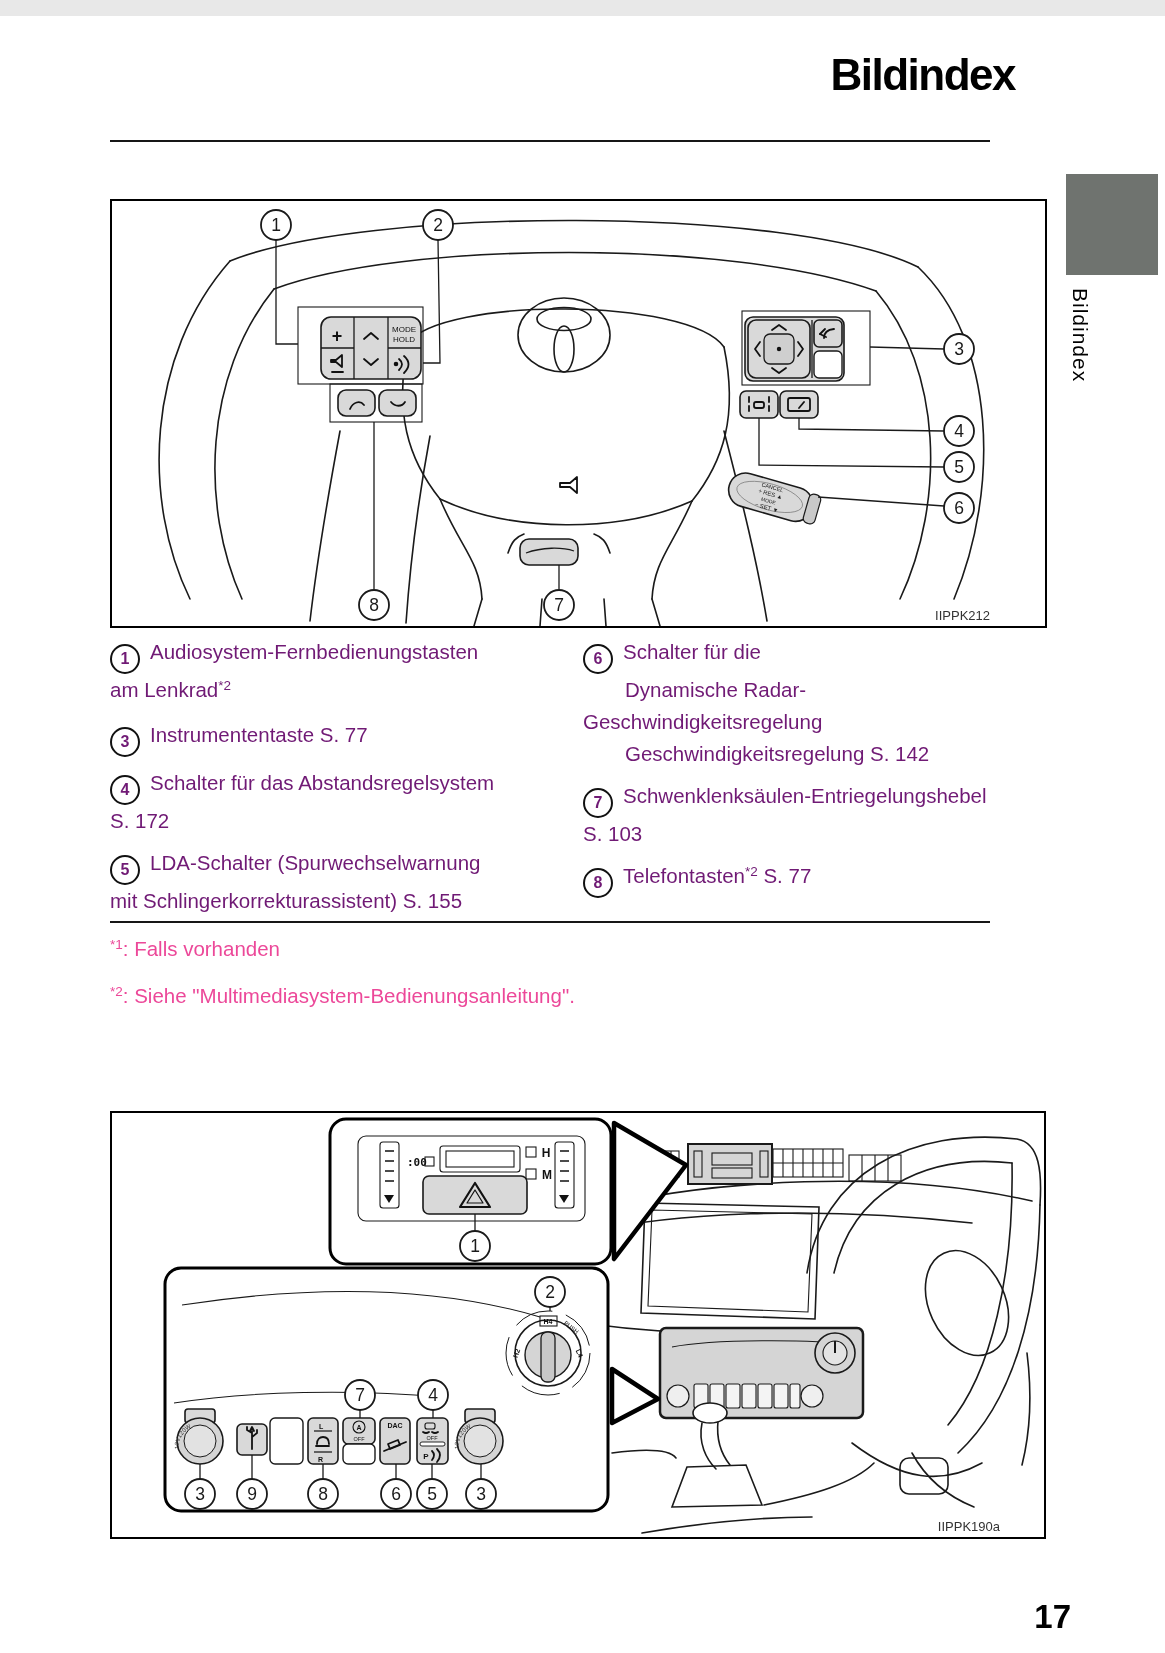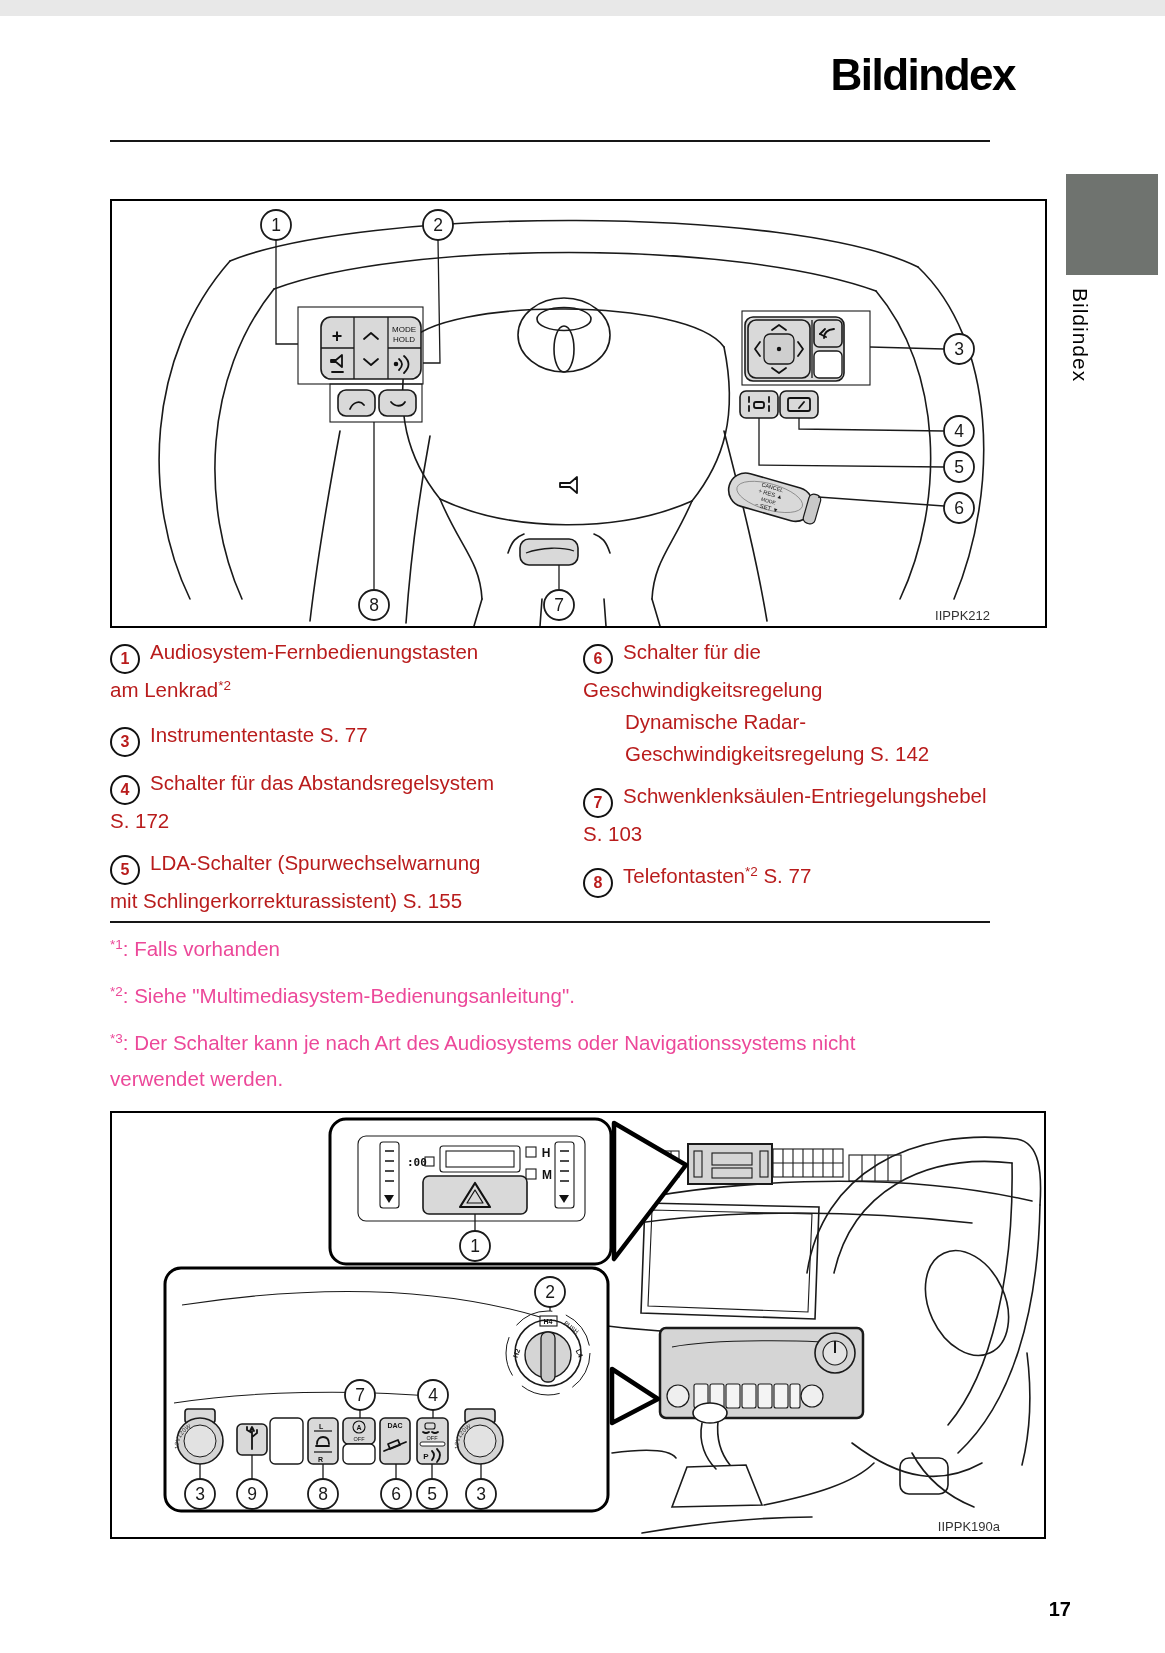--- a/index.html
+++ b/index.html
@@ -9,34 +9,34 @@
          letter-spacing:-1.5px;color:#000;}
   .rule{position:absolute;left:110px;width:880px;height:2px;background:#161616;}
   .rule-top{top:124px;}
   .rule-fn{top:905px;}
   .side-tab{position:absolute;left:1066px;top:158px;width:92px;height:101px;background:#6f736f;}
   .side-text{position:absolute;left:1068px;top:272px;writing-mode:vertical-rl;
              font-size:21px;letter-spacing:1px;color:#000;}
   .diag-box{position:absolute;border:2px solid #000;background:#fff;}
   .box1{left:110px;top:183px;width:933px;height:425px;}
   .box2{left:110px;top:1095px;width:932px;height:424px;text-align:center;}
-  .legend-col{position:absolute;font-size:20.5px;line-height:32px;color:#b91c1c;}
+  .legend-col{position:absolute;font-size:20.5px;line-height:32px;color:#701a75;}
   .legend-left{left:110px;top:620px;width:468px;}
   .legend-right{left:583px;top:620px;width:442px;}
   .lg-item{margin-bottom:10px;}
   .lg-line{white-space:nowrap;}
   .lg-line.ind{padding-left:42px;}
   .lnum{display:inline-block;width:26px;height:26px;border:2px solid #111;border-radius:50%;
         text-align:center;line-height:25px;font-size:16px;font-weight:bold;margin-right:10px;
         vertical-align:-5px;background:#fff;}
   .sup{font-size:13.5px;position:relative;top:-7px;}
   .footnotes{position:absolute;left:110px;top:916px;width:900px;font-size:20.5px;
              line-height:33px;color:#ec4899;}
   .fn-item{margin-bottom:11px;}
-  .page-num{position:absolute;right:119px;top:1582px;font-size:20px;font-weight:bold;color:#000;}
+  .page-num{position:absolute;right:119px;top:1582px;font-size:33px;font-weight:bold;color:#000;}
   svg{font-family:"Liberation Sans",sans-serif;display:block;}
   .co{fill:#fff;stroke:#1a1a1a;stroke-width:1.8;}
   .cot{font-size:17.5px;fill:#1a1a1a;text-anchor:middle;}
   .ln{stroke:#1a1a1a;stroke-width:1.3;fill:none;}
   .art{stroke:#1a1a1a;stroke-width:1.6;fill:none;stroke-linecap:round;}
   .thin{stroke:#1a1a1a;stroke-width:1.1;fill:none;}
   .btn{fill:#d9d9d9;stroke:#1a1a1a;stroke-width:1.6;}
   .wbtn{fill:#ffffff;stroke:#1a1a1a;stroke-width:1.4;}
   .glyph{stroke:#111;stroke-width:1.8;fill:none;stroke-linecap:round;stroke-linejoin:round;}
   .code{font-size:13px;fill:#333;text-anchor:end;}
@@ -219,44 +219,40 @@
         <div class="lg-line"><span>S. 172</span></div>
       </div>
       <div class="lg-item">
         <div class="lg-line"><span class="lnum">5</span><span>LDA-Schalter (Spurwechselwarnung</span></div>
         <div class="lg-line"><span>mit Schlingerkorrekturassistent) S. 155</span></div>
       </div>
     </div>
   <div class="legend-col legend-right" id="legend-right">
       <div class="lg-item">
         <div class="lg-line"><span class="lnum">6</span><span>Schalter für die</span></div>
+        <div class="lg-line ind"><span>Dynamische Radar-</span></div>
         <div class="lg-line"><span>Geschwindigkeitsregelung</span></div>
-        <div class="lg-line ind"><span>Dynamische Radar-</span></div>
         <div class="lg-line ind"><span>Geschwindigkeitsregelung S. 142</span></div>
       </div>
       <div class="lg-item">
         <div class="lg-line"><span class="lnum">7</span><span>Schwenklenksäulen-Entriegelungshebel</span></div>
         <div class="lg-line"><span>S. 103</span></div>
       </div>
       <div class="lg-item">
         <div class="lg-line"><span class="lnum">8</span><span>Telefontasten</span><span class="sup">*2</span><span> S. 77</span></div>
       </div>
     </div>
 
   <div class="rule rule-fn"></div>
   <div class="footnotes" id="footnotes">
       <div class="fn-item">
         <div class="lg-line"><span class="sup">*1</span><span>: Falls vorhanden</span></div>
       </div>
       <div class="fn-item">
         <div class="lg-line"><span class="sup">*2</span><span>: Siehe "Multimediasystem-Bedienungsanleitung".</span></div>
-      </div>
-      <div class="fn-item">
-        <div class="lg-line"><span class="sup">*3</span><span>: Der Schalter kann je nach Art des Audiosystems oder Navigationssystems nicht</span></div>
-        <div class="lg-line"><span>verwendet werden.</span></div>
       </div>
     </div>
 
   <div class="diag-box box2">
     <svg width="932" height="424" viewBox="0 0 932 424">
 
       <g class="art">
         <path d="M 480,96 C 600,66 780,56 920,88"></path>
         <path d="M 470,120 C 560,100 700,92 860,110"></path>
         <path d="M 470,210 C 560,222 650,224 730,216"></path>

